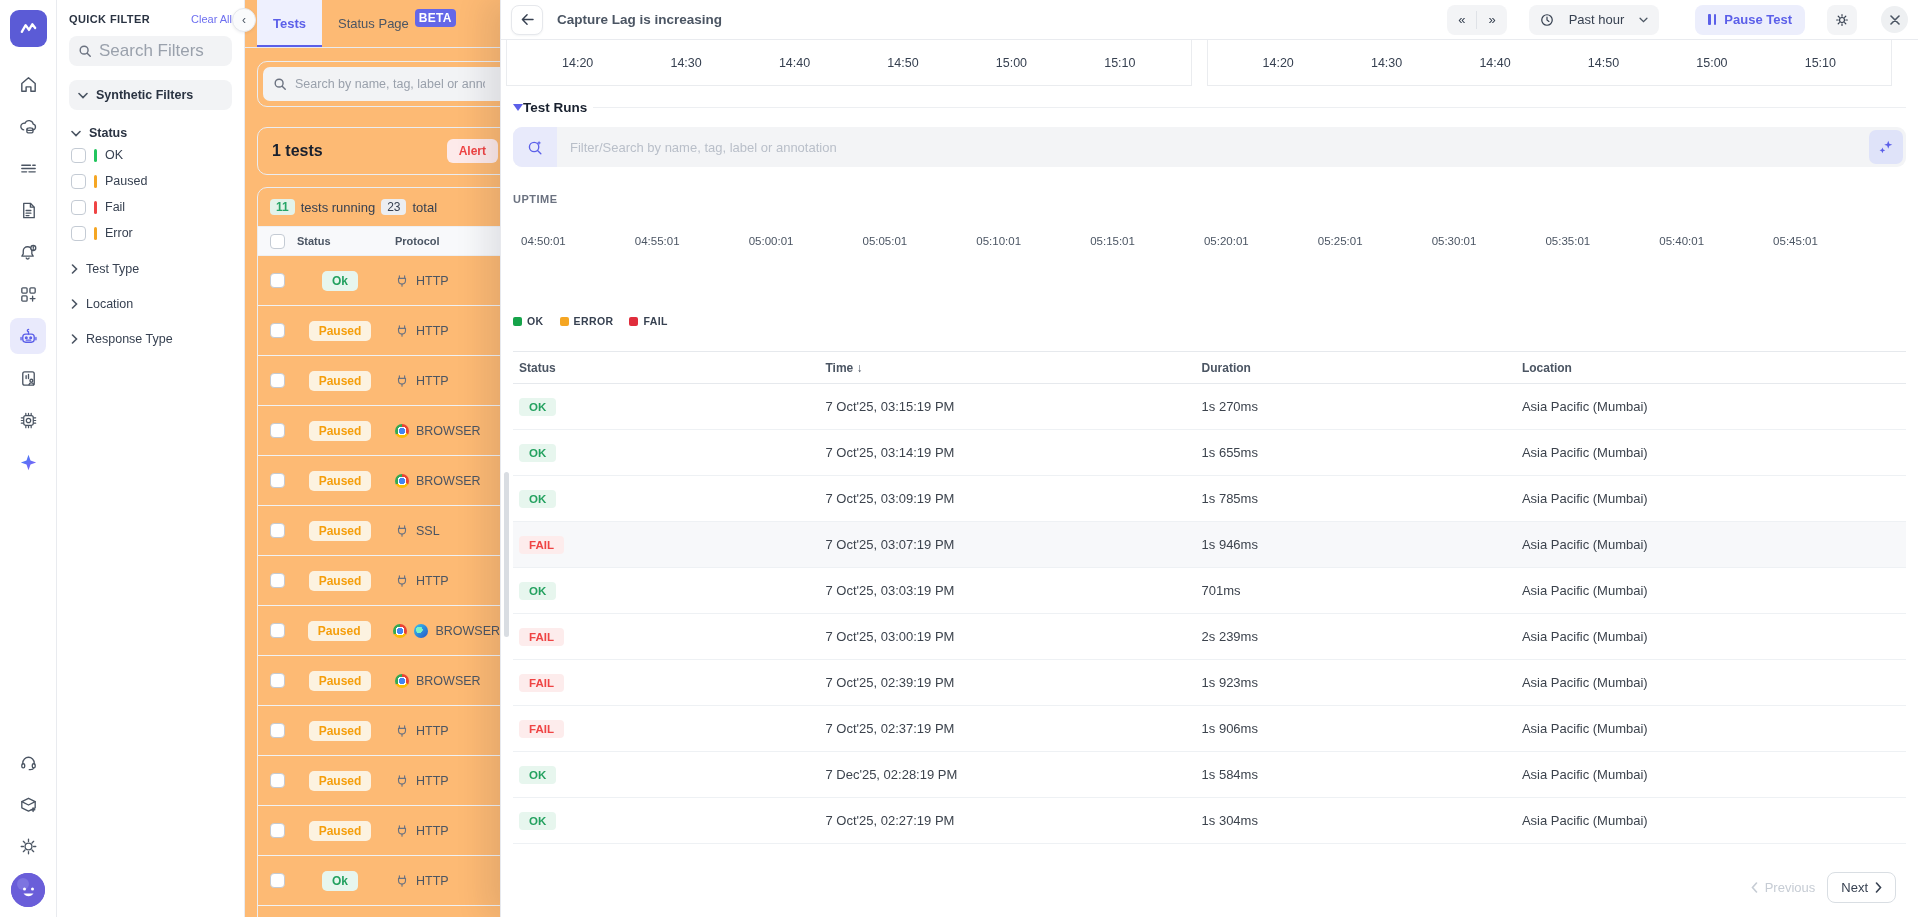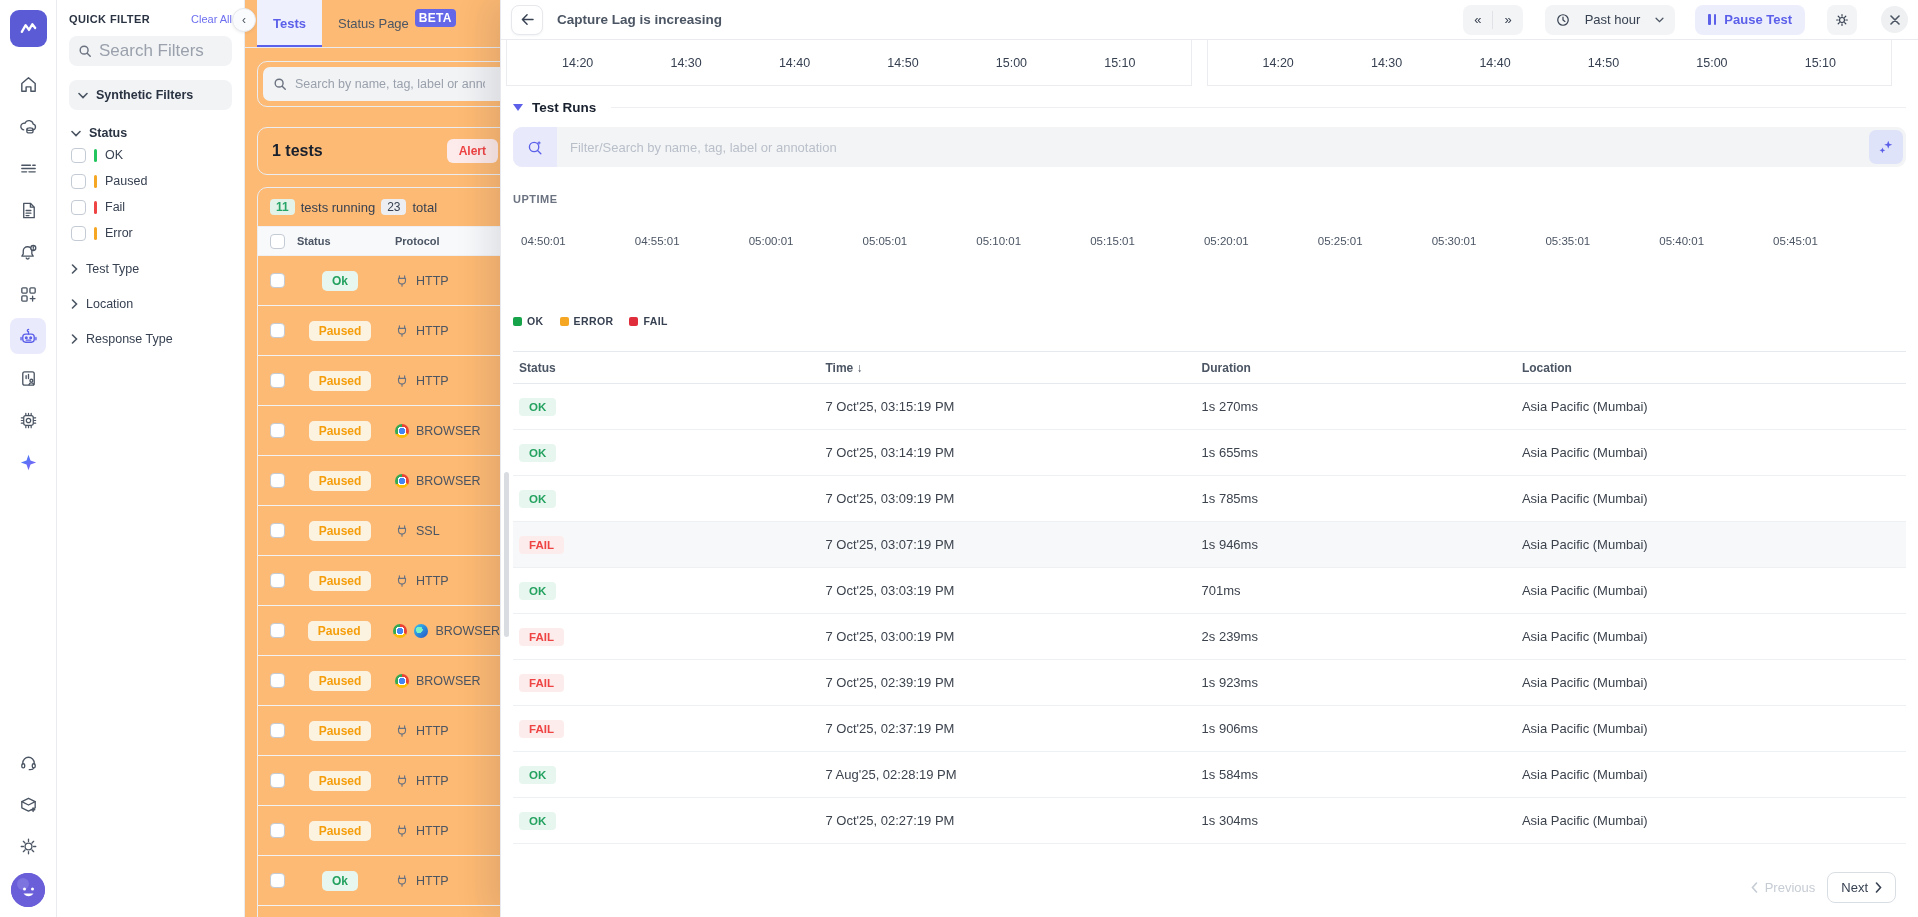--- a/index.html
+++ b/index.html
@@ -82,33 +82,33 @@
     border-left:1px solid #e7e9ee; box-shadow:-14px 0 30px rgba(15,23,42,.10); }
   .ov-header { height:40px; border-bottom:1px solid #e9ebef; display:flex; align-items:center; padding:0 10px; gap:14px; }
   .back-btn { width:32px; height:30px; border:1px solid #e6e8ec; border-radius:8px; background:#fff;
     display:flex; align-items:center; justify-content:center; cursor:pointer; box-shadow:0 1px 2px rgba(20,30,50,.05); color:#374151; }
   .ov-title { font-size:13.5px; color:#4b5563; flex:1; }
   .hdr-group { display:flex; align-items:center; background:#f3f4f6; border-radius:8px; height:30px; overflow:hidden; }
   .hdr-group .g-btn { padding:0 11px; height:100%; display:flex; align-items:center; font-size:13px; color:#374151; cursor:pointer; }
   .hdr-group .g-div { width:1px; height:18px; background:#dfe2e7; }
   .timerange-btn { display:flex; align-items:center; gap:7px; background:#f3f4f6; border-radius:8px; height:30px; padding:0 11px; font-size:13px; color:#374151; cursor:pointer; }
   .pause-btn { display:flex; align-items:center; gap:8px; background:#eceefc; border-radius:8px; height:30px; padding:0 13px;
-    font-size:13px; color:#5b5fe9; font-weight:600; cursor:pointer; margin-left:6px; }
+    font-size:13px; color:#5b5fe9; font-weight:600; cursor:pointer; margin-left:22px; }
   .pause-bars { display:flex; gap:3px; }
   .pause-bars i { width:2.5px; height:11px; background:#5b5fe9; border-radius:1px; }
   .gear-btn { width:30px; height:30px; background:#f3f4f6; border-radius:8px; display:flex; align-items:center; justify-content:center; color:#374151; cursor:pointer; margin-left:8px; }
   .close-btn { width:27px; height:27px; background:#eef0f2; border-radius:50%; display:flex; align-items:center; justify-content:center;
     font-size:13px; color:#4b5563; cursor:pointer; margin-left:10px; }
 
   .charts-strip { display:flex; gap:15px; padding:0 26px 0 5px; }
   .chart-panel { flex:1; height:46px; border:1px solid #eaecef; border-top:none; background:#fff; display:flex; align-items:center; }
   .axis-row { flex:1; display:flex; justify-content:space-between; padding:0 55px; }
   .axis-row span { font-size:12.5px; color:#374151; }
 
-  .truns-head { margin:14px 12px 0; display:flex; align-items:center; gap:9px; }
+  .truns-head { margin:14px 12px 0; display:flex; align-items:center; }
   .tri-down { width:0; height:0; border-left:5px solid transparent; border-right:5px solid transparent; border-top:7px solid #5b5fe9; cursor:pointer; }
   .truns-title { font-size:13.5px; font-weight:700; color:#18202e; }
   .truns-divider { flex:1; height:1px; background:#edeff2; margin-left:6px; }
 
   .filter-bar { margin:12px 12px 0; height:40px; background:#f3f4f6; border-radius:9px; display:flex; align-items:center; }
   .filter-lead { width:44px; height:40px; background:#e8eafb; border-radius:9px 0 0 9px; display:flex; align-items:center; justify-content:center; color:#5b5fe9; }
   .filter-bar input { flex:1; font-size:13px; color:#374151; padding:0 13px; }
   .filter-bar input::placeholder { color:#b9bfc9; }
   .ai-btn { width:34px; height:34px; margin-right:3px; background:#dfe3f9; border-radius:7px; display:flex; align-items:center; justify-content:center; color:#5b5fe9; cursor:pointer; }
 
@@ -773,21 +773,21 @@
 
         <div class="run-row">
           <span class="cell c-status"><span class="badge v-fail">FAIL</span></span>
           <span class="cell c-time">7 Oct'25, 02:37:19 PM</span>
           <span class="cell c-duration">1s 906ms</span>
           <span class="cell c-location">Asia Pacific (Mumbai)</span>
         </div>
 
         <div class="run-row">
           <span class="cell c-status"><span class="badge v-ok">OK</span></span>
-          <span class="cell c-time">7 Aug'25, 02:28:19 PM</span>
+          <span class="cell c-time">7 Dec'25, 02:28:19 PM</span>
           <span class="cell c-duration">1s 584ms</span>
           <span class="cell c-location">Asia Pacific (Mumbai)</span>
         </div>
 
         <div class="run-row">
           <span class="cell c-status"><span class="badge v-ok">OK</span></span>
           <span class="cell c-time">7 Oct'25, 02:27:19 PM</span>
           <span class="cell c-duration">1s 304ms</span>
           <span class="cell c-location">Asia Pacific (Mumbai)</span>
         </div>

